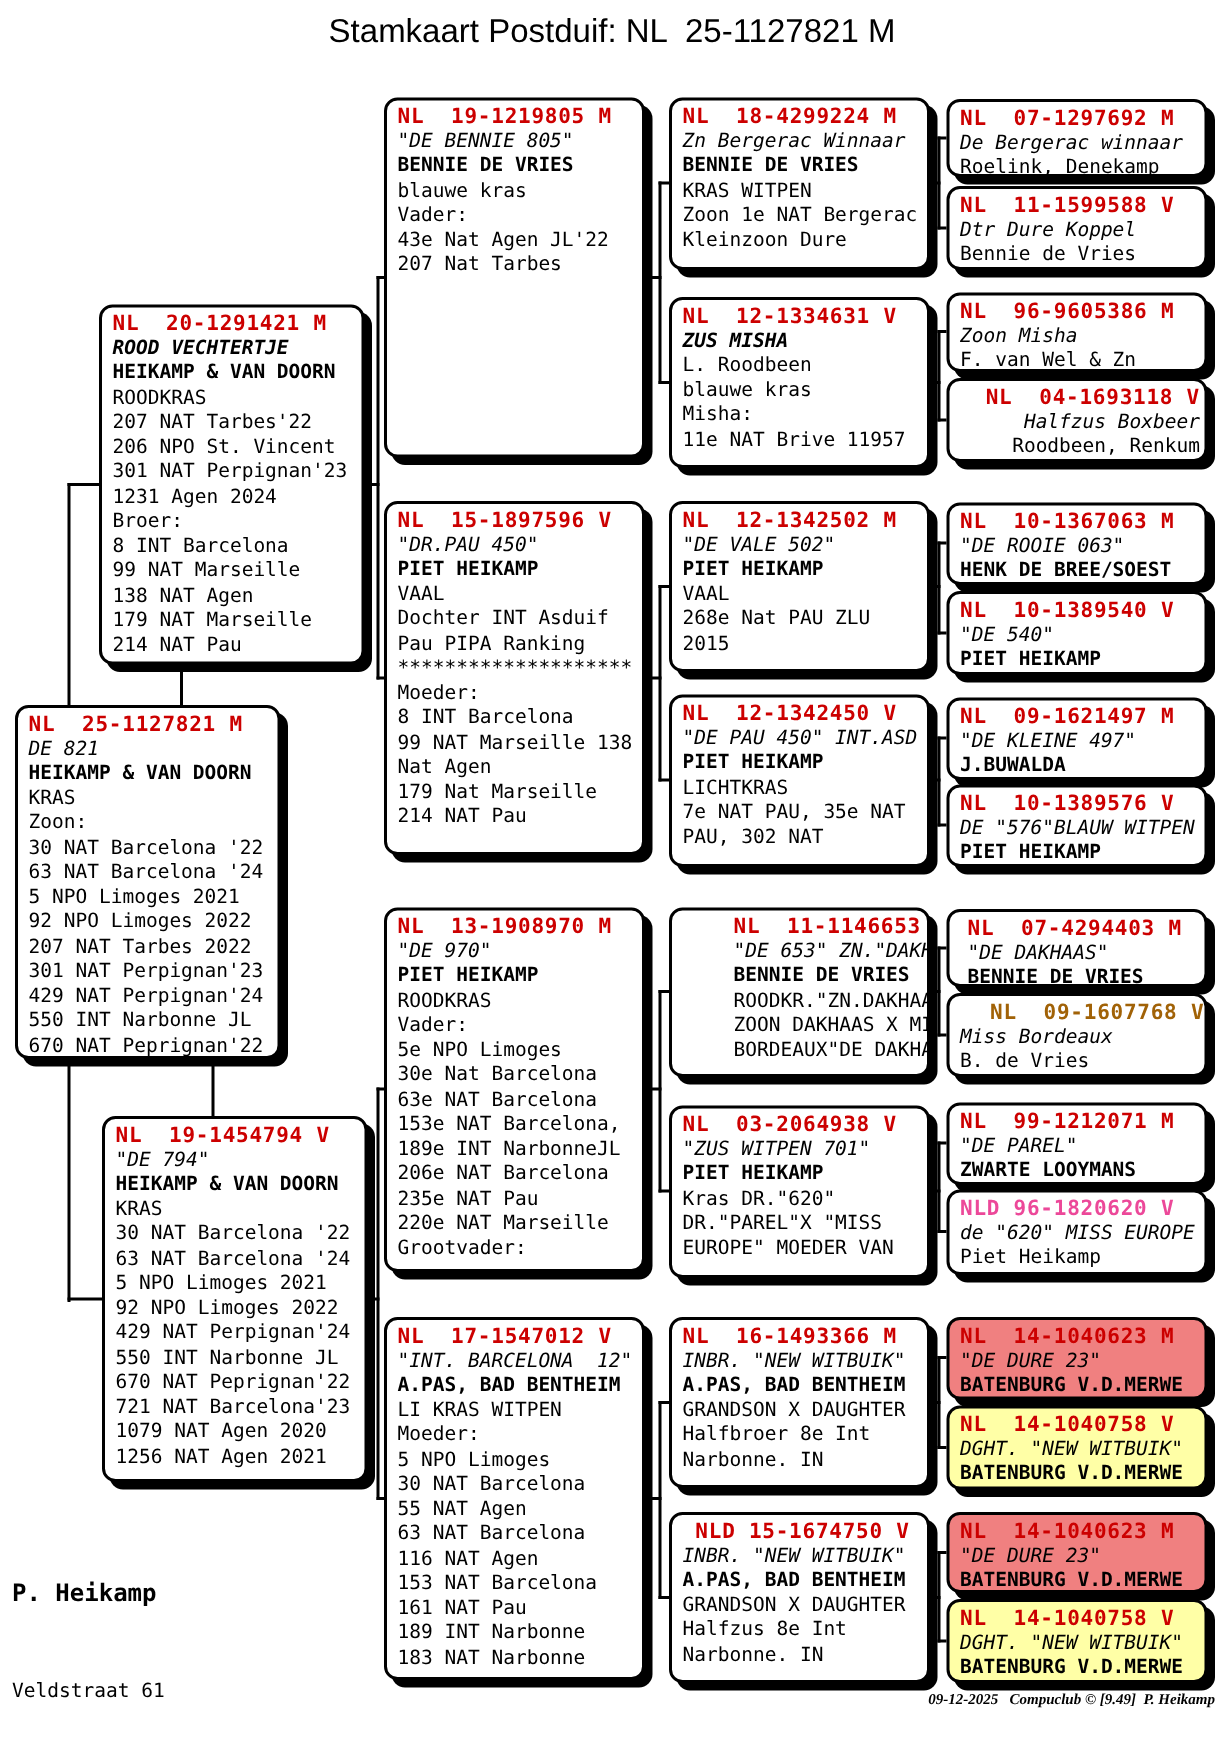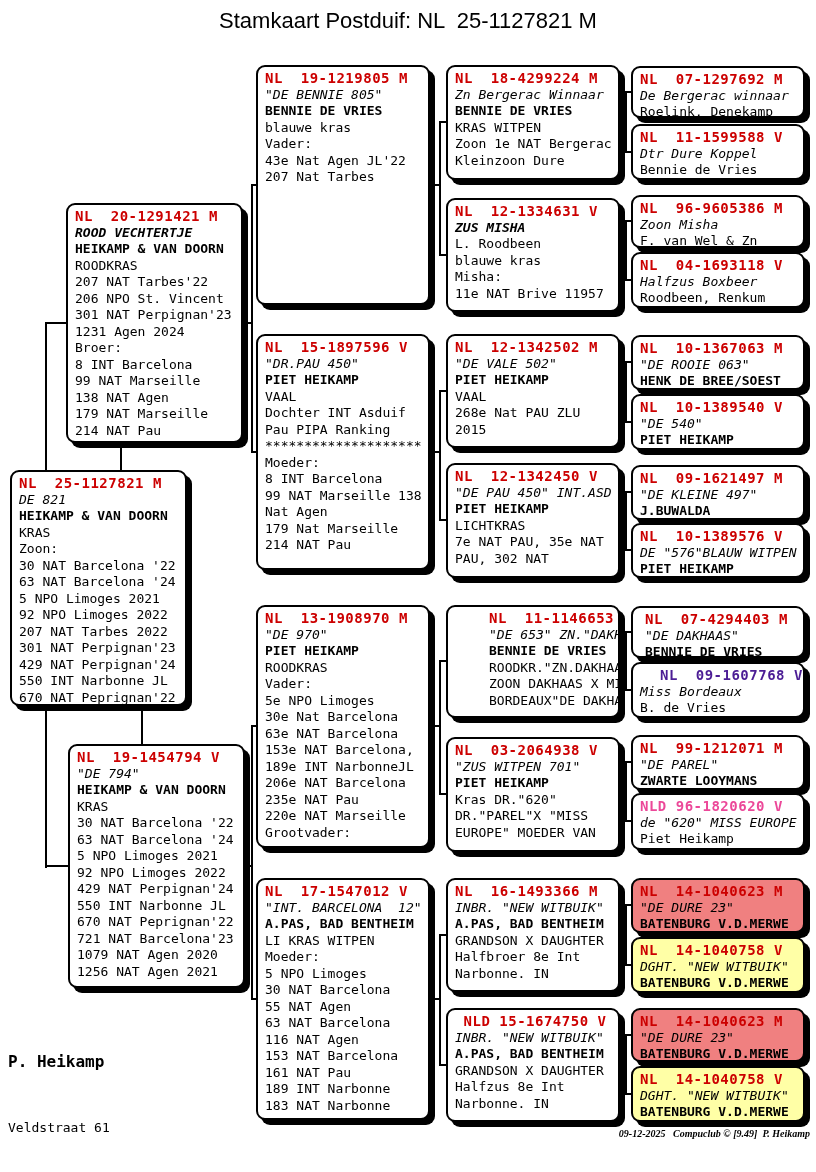--- a/index.html
+++ b/index.html
@@ -112,27 +112,27 @@
       <div class="pbox" style="left: 446px; top: 198px; width: 174px; height: 114px;"><div class="ring" style="color: rgb(204, 0, 0);">NL  12-1334631 V</div><div class="ln bi">ZUS MISHA</div><div class="ln">L. Roodbeen</div><div class="ln">blauwe kras</div><div class="ln">Misha:</div><div class="ln">11e NAT Brive 11957</div></div>
       <div class="pbox" style="left: 446px; top: 334px; width: 174px; height: 114px;"><div class="ring" style="color: rgb(204, 0, 0);">NL  12-1342502 M</div><div class="ln it">"DE VALE 502"</div><div class="ln bd">PIET HEIKAMP</div><div class="ln">VAAL</div><div class="ln">268e Nat PAU ZLU</div><div class="ln">2015</div></div>
       <div class="pbox" style="left: 446px; top: 463px; width: 174px; height: 115px;"><div class="ring" style="color: rgb(204, 0, 0);">NL  12-1342450 V</div><div class="ln it">"DE PAU 450" INT.ASD</div><div class="ln bd">PIET HEIKAMP</div><div class="ln">LICHTKRAS</div><div class="ln">7e NAT PAU, 35e NAT</div><div class="ln">PAU, 302 NAT</div></div>
       <div class="pbox" style="left: 446px; top: 605px; width: 174px; height: 113px; padding-left: 41px;"><div class="ring" style="color: rgb(204, 0, 0);">NL  11-1146653 M</div><div class="ln it">"DE 653" ZN."DAKHAAS</div><div class="ln bd">BENNIE DE VRIES</div><div class="ln">ROODKR."ZN.DAKHAAS"</div><div class="ln">ZOON DAKHAAS X MISS</div><div class="ln">BORDEAUX"DE DAKHAAS"</div></div>
       <div class="pbox" style="left: 446px; top: 737px; width: 174px; height: 115px;"><div class="ring" style="color: rgb(204, 0, 0);">NL  03-2064938 V</div><div class="ln it">"ZUS WITPEN 701"</div><div class="ln bd">PIET HEIKAMP</div><div class="ln">Kras DR."620"</div><div class="ln">DR."PAREL"X "MISS</div><div class="ln">EUROPE" MOEDER VAN</div></div>
       <div class="pbox" style="left: 446px; top: 878px; width: 174px; height: 114px;"><div class="ring" style="color: rgb(204, 0, 0);">NL  16-1493366 M</div><div class="ln it">INBR. "NEW WITBUIK"</div><div class="ln bd">A.PAS, BAD BENTHEIM</div><div class="ln">GRANDSON X DAUGHTER</div><div class="ln">Halfbroer 8e Int</div><div class="ln">Narbonne. IN</div></div>
       <div class="pbox" style="left: 446px; top: 1008px; width: 174px; height: 114px;"><div class="ring" style="color: rgb(204, 0, 0); text-align: center;">NLD 15-1674750 V</div><div class="ln it">INBR. "NEW WITBUIK"</div><div class="ln bd">A.PAS, BAD BENTHEIM</div><div class="ln">GRANDSON X DAUGHTER</div><div class="ln">Halfzus 8e Int</div><div class="ln">Narbonne. IN</div></div>
       <div class="pbox" style="left: 631px; top: 66px; width: 174px; height: 52px;"><div class="ring" style="color: rgb(204, 0, 0);">NL  07-1297692 M</div><div class="ln it">De Bergerac winnaar</div><div class="ln">Roelink, Denekamp</div></div>
       <div class="pbox" style="left: 631px; top: 124px; width: 174px; height: 56px;"><div class="ring" style="color: rgb(204, 0, 0);">NL  11-1599588 V</div><div class="ln it">Dtr Dure Koppel</div><div class="ln">Bennie de Vries</div></div>
       <div class="pbox" style="left: 631px; top: 195px; width: 174px; height: 53px;"><div class="ring" style="color: rgb(204, 0, 0);">NL  96-9605386 M</div><div class="ln it">Zoon Misha</div><div class="ln">F. van Wel &amp; Zn</div></div>
-      <div class="pbox" style="left: 631px; top: 252px; width: 174px; height: 56px;"><div class="ring" style="color: rgb(204, 0, 0);">NL  04-1693118 V</div><div class="ln it">Halfzus Boxbeer</div><div class="ln">Roodbeen, Renkum</div></div>
+      <div class="pbox" style="left: 631px; top: 252px; width: 174px; height: 56px; text-align: right;"><div class="ring" style="color: rgb(204, 0, 0);">NL  04-1693118 V</div><div class="ln it">Halfzus Boxbeer</div><div class="ln">Roodbeen, Renkum</div></div>
       <div class="pbox" style="left: 631px; top: 335px; width: 174px; height: 55px;"><div class="ring" style="color: rgb(204, 0, 0);">NL  10-1367063 M</div><div class="ln it">"DE ROOIE 063"</div><div class="ln bd">HENK DE BREE/SOEST</div></div>
       <div class="pbox" style="left: 631px; top: 394px; width: 174px; height: 56px;"><div class="ring" style="color: rgb(204, 0, 0);">NL  10-1389540 V</div><div class="ln it">"DE 540"</div><div class="ln bd">PIET HEIKAMP</div></div>
       <div class="pbox" style="left: 631px; top: 465px; width: 174px; height: 55px;"><div class="ring" style="color: rgb(204, 0, 0);">NL  09-1621497 M</div><div class="ln it">"DE KLEINE 497"</div><div class="ln bd">J.BUWALDA</div></div>
       <div class="pbox" style="left: 631px; top: 523px; width: 174px; height: 55px;"><div class="ring" style="color: rgb(204, 0, 0);">NL  10-1389576 V</div><div class="ln it">DE "576"BLAUW WITPEN</div><div class="ln bd">PIET HEIKAMP</div></div>
       <div class="pbox" style="left: 631px; top: 606px; width: 174px; height: 52px; padding-left: 12px;"><div class="ring" style="color: rgb(204, 0, 0);">NL  07-4294403 M</div><div class="ln it">"DE DAKHAAS"</div><div class="ln bd">BENNIE DE VRIES</div></div>
-      <div class="pbox" style="left: 631px; top: 662px; width: 174px; height: 56px;"><div class="ring" style="color: #4c1d95; padding-left: 20px;">NL  09-1607768 V</div><div class="ln it">Miss Bordeaux</div><div class="ln">B. de Vries</div></div>
+      <div class="pbox" style="left: 631px; top: 662px; width: 174px; height: 56px;"><div class="ring" style="color: #a16207; padding-left: 20px;">NL  09-1607768 V</div><div class="ln it">Miss Bordeaux</div><div class="ln">B. de Vries</div></div>
       <div class="pbox" style="left: 631px; top: 735px; width: 174px; height: 55px;"><div class="ring" style="color: rgb(204, 0, 0);">NL  99-1212071 M</div><div class="ln it">"DE PAREL"</div><div class="ln bd">ZWARTE LOOYMANS</div></div>
       <div class="pbox" style="left: 631px; top: 793px; width: 174px; height: 57px;"><div class="ring" style="color: #ec4899;">NLD 96-1820620 V</div><div class="ln it">de "620" MISS EUROPE</div><div class="ln">Piet Heikamp</div></div>
       <div class="pbox" style="left: 631px; top: 878px; width: 174px; height: 55px; background: rgb(240, 128, 128);"><div class="ring" style="color: rgb(204, 0, 0);">NL  14-1040623 M</div><div class="ln it">"DE DURE 23"</div><div class="ln bd">BATENBURG V.D.MERWE</div></div>
       <div class="pbox" style="left: 631px; top: 937px; width: 174px; height: 56px; background: rgb(255, 255, 166);"><div class="ring" style="color: rgb(204, 0, 0);">NL  14-1040758 V</div><div class="ln it">DGHT. "NEW WITBUIK"</div><div class="ln bd">BATENBURG V.D.MERWE</div></div>
       <div class="pbox" style="left: 631px; top: 1008px; width: 174px; height: 54px; background: rgb(240, 128, 128);"><div class="ring" style="color: rgb(204, 0, 0);">NL  14-1040623 M</div><div class="ln it">"DE DURE 23"</div><div class="ln bd">BATENBURG V.D.MERWE</div></div>
       <div class="pbox" style="left: 631px; top: 1066px; width: 174px; height: 56px; background: rgb(255, 255, 166);"><div class="ring" style="color: rgb(204, 0, 0);">NL  14-1040758 V</div><div class="ln it">DGHT. "NEW WITBUIK"</div><div class="ln bd">BATENBURG V.D.MERWE</div></div>
     </div>
 
   <div class="owner">
     <div class="owner-name">P. Heikamp</div>

